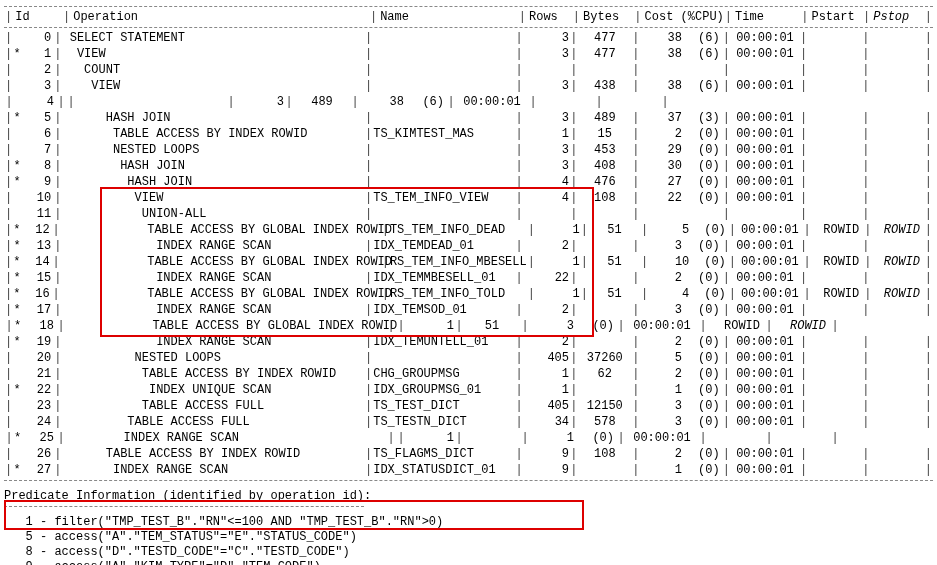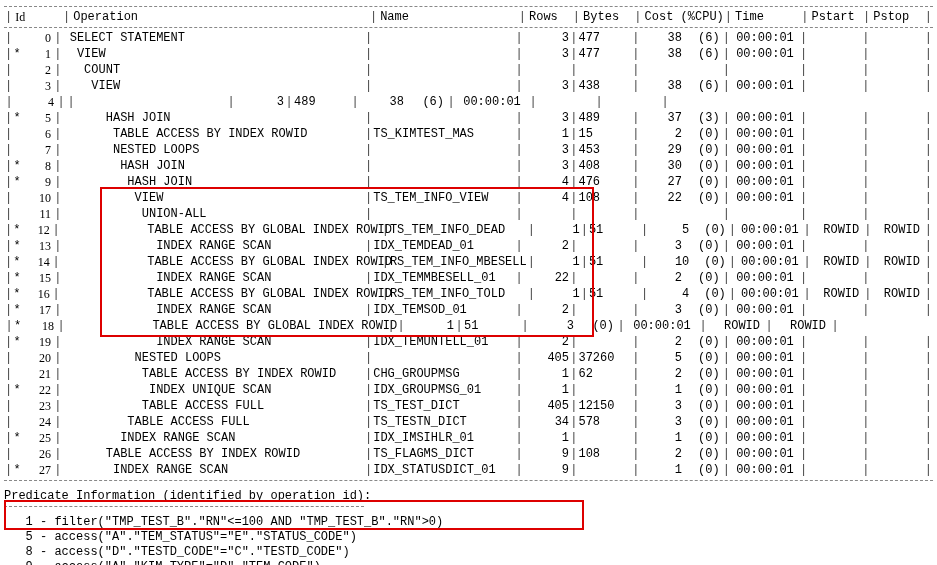--- a/index.html
+++ b/index.html
@@ -9,31 +9,31 @@
     background: #fff;
     color: #000;
     padding: 4px;
     white-space: nowrap;
     width: 937px;
   }
   .header-row, .data-row {
     display: flex;
     line-height: 16px;
   }
-  .c-id     { width: 42px; text-align: right; padding-right: 2px; font-family: Liberation Serif, serif; }
+  .c-id     { width: 42px; text-align: right; padding-right: 2px; }
   .c-star   { width: 10px; text-align: left; }
   .c-op     { width: 320px; }
   .c-name   { width: 150px; }
   .c-rows   { width: 48px; text-align: right; }
-  .c-bytes  { width: 56px; text-align: left; }
+  .c-bytes  { width: 56px; text-align: center; }
   .c-cost   { width: 44px; text-align: right; }
   .c-cpu    { width: 42px; text-align: right; padding-right:2px;}
   .c-time   { width: 72px; text-align: center; }
   .c-pstart { width: 56px; text-align: right; padding-right:4px;}
-  .c-pstop  { width: 56px; text-align: right; padding-right:4px;}
+  .c-pstop  { width: 56px; text-align: right; padding-right:4px;font-style:italic;}
   .pipe { width: 10px; text-align: center; color:#444;}
   .hline {
     border-top: 1px dashed #888;
     margin: 2px 0;
   }
   .red-box-plan {
     position: absolute;
     border: 2px solid #d00;
     pointer-events: none;
     left: 96px;
@@ -666,21 +666,20 @@
         <span class="c-pstop"></span>
         <span class="pipe">|</span>
       </div>
       <div class="data-row">
         <span class="pipe">|</span>
         <span class="c-star">*</span>
         <span class="c-id" style="width:32px">25</span>
         <span class="pipe">|</span>
         <span class="c-op op-pad">        INDEX RANGE SCAN</span>
         <span class="pipe">|</span>
-        <span class="c-name">IDX_IMSIHLR_01</span>
         <span class="pipe">|</span>
         <span class="c-rows">1</span>
         <span class="pipe">|</span>
         <span class="c-bytes"></span>
         <span class="pipe">|</span>
         <span class="c-cost">1</span>
         <span class="c-cpu">(0)</span>
         <span class="pipe">|</span>
         <span class="c-time">00:00:01</span>
         <span class="pipe">|</span>

